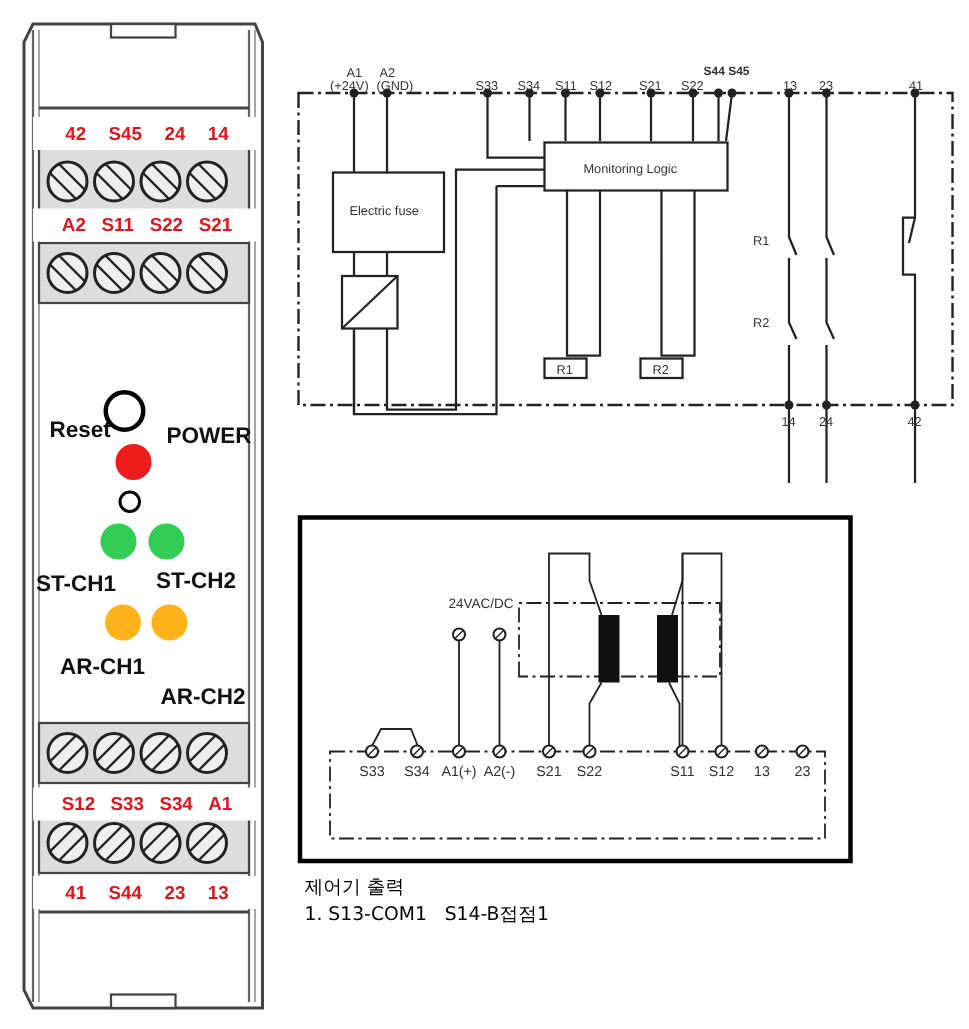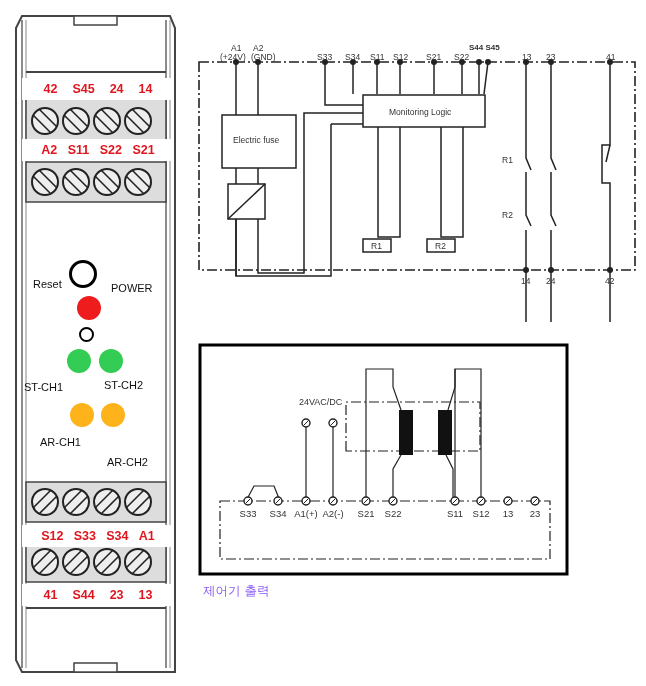--- a/index.html
+++ b/index.html
@@ -1,23 +1,23 @@
 <!DOCTYPE html>
 <html><head>
 <meta charset="utf-8">
 <style>
   html,body{margin:0;padding:0;background:#fff;}
   body{width:646px;height:686px;position:relative;overflow:hidden;font-family:"DejaVu Sans",sans-serif;}
   .abs{position:absolute;}
   #device{left:0;top:0;width:180px;height:686px;}
   .term-label{position:absolute;left:22px;width:152px;height:22px;background:#fff;color:#e0161e;font-weight:bold;font-size:12.5px;display:flex;justify-content:space-around;align-items:center;padding:0 14px;box-sizing:border-box;font-family:"Liberation Sans",sans-serif;}
   .term-label span{display:inline-block;}
-  .led-label{position:absolute;font-weight:normal;font-size:11px;color:#111;font-family:"Liberation Sans",sans-serif;}
+  .led-label{position:absolute;font-weight:bold;font-size:15px;color:#111;font-family:"Liberation Sans",sans-serif;}
   .schem-text{font-family:"Liberation Sans",sans-serif;fill:#333;}
-  #notes{left:203px;top:582px;font-family:"DejaVu Sans",sans-serif;font-size:12.5px;line-height:17.5px;color:#8b5cf6;}
+  #notes{left:203px;top:582px;font-family:"DejaVu Sans",sans-serif;font-size:12.5px;line-height:17.5px;color:#000000;}
   #notes div{white-space:pre;}
 </style>
 </head>
 <body>
 
 <div id="device" class="abs">
   <svg width="180" height="686" style="position:absolute;left:0;top:0">
 
     <path d="M22 16 L170 16 L175 28 L175 672 L22 672 L16 660 L16 28 Z" fill="#fff" stroke="#444" stroke-width="2"></path>
     <line x1="22" y1="20" x2="22" y2="668" stroke="#666" stroke-width="1.5"></line>
@@ -323,13 +323,14 @@
       <text x="195" y="174" text-anchor="middle">S22</text>
       <text x="257" y="174" text-anchor="middle">S11</text>
       <text x="283" y="174" text-anchor="middle">S12</text>
       <text x="310" y="174" text-anchor="middle">13</text>
       <text x="337" y="174" text-anchor="middle">23</text>
     </g>
 </svg>
 
 <div id="notes" class="abs">
   <div>제어기 출력</div>
+  <div>1. S13-COM1   S14-B접점1</div>
 </div>
 
 </body></html>

